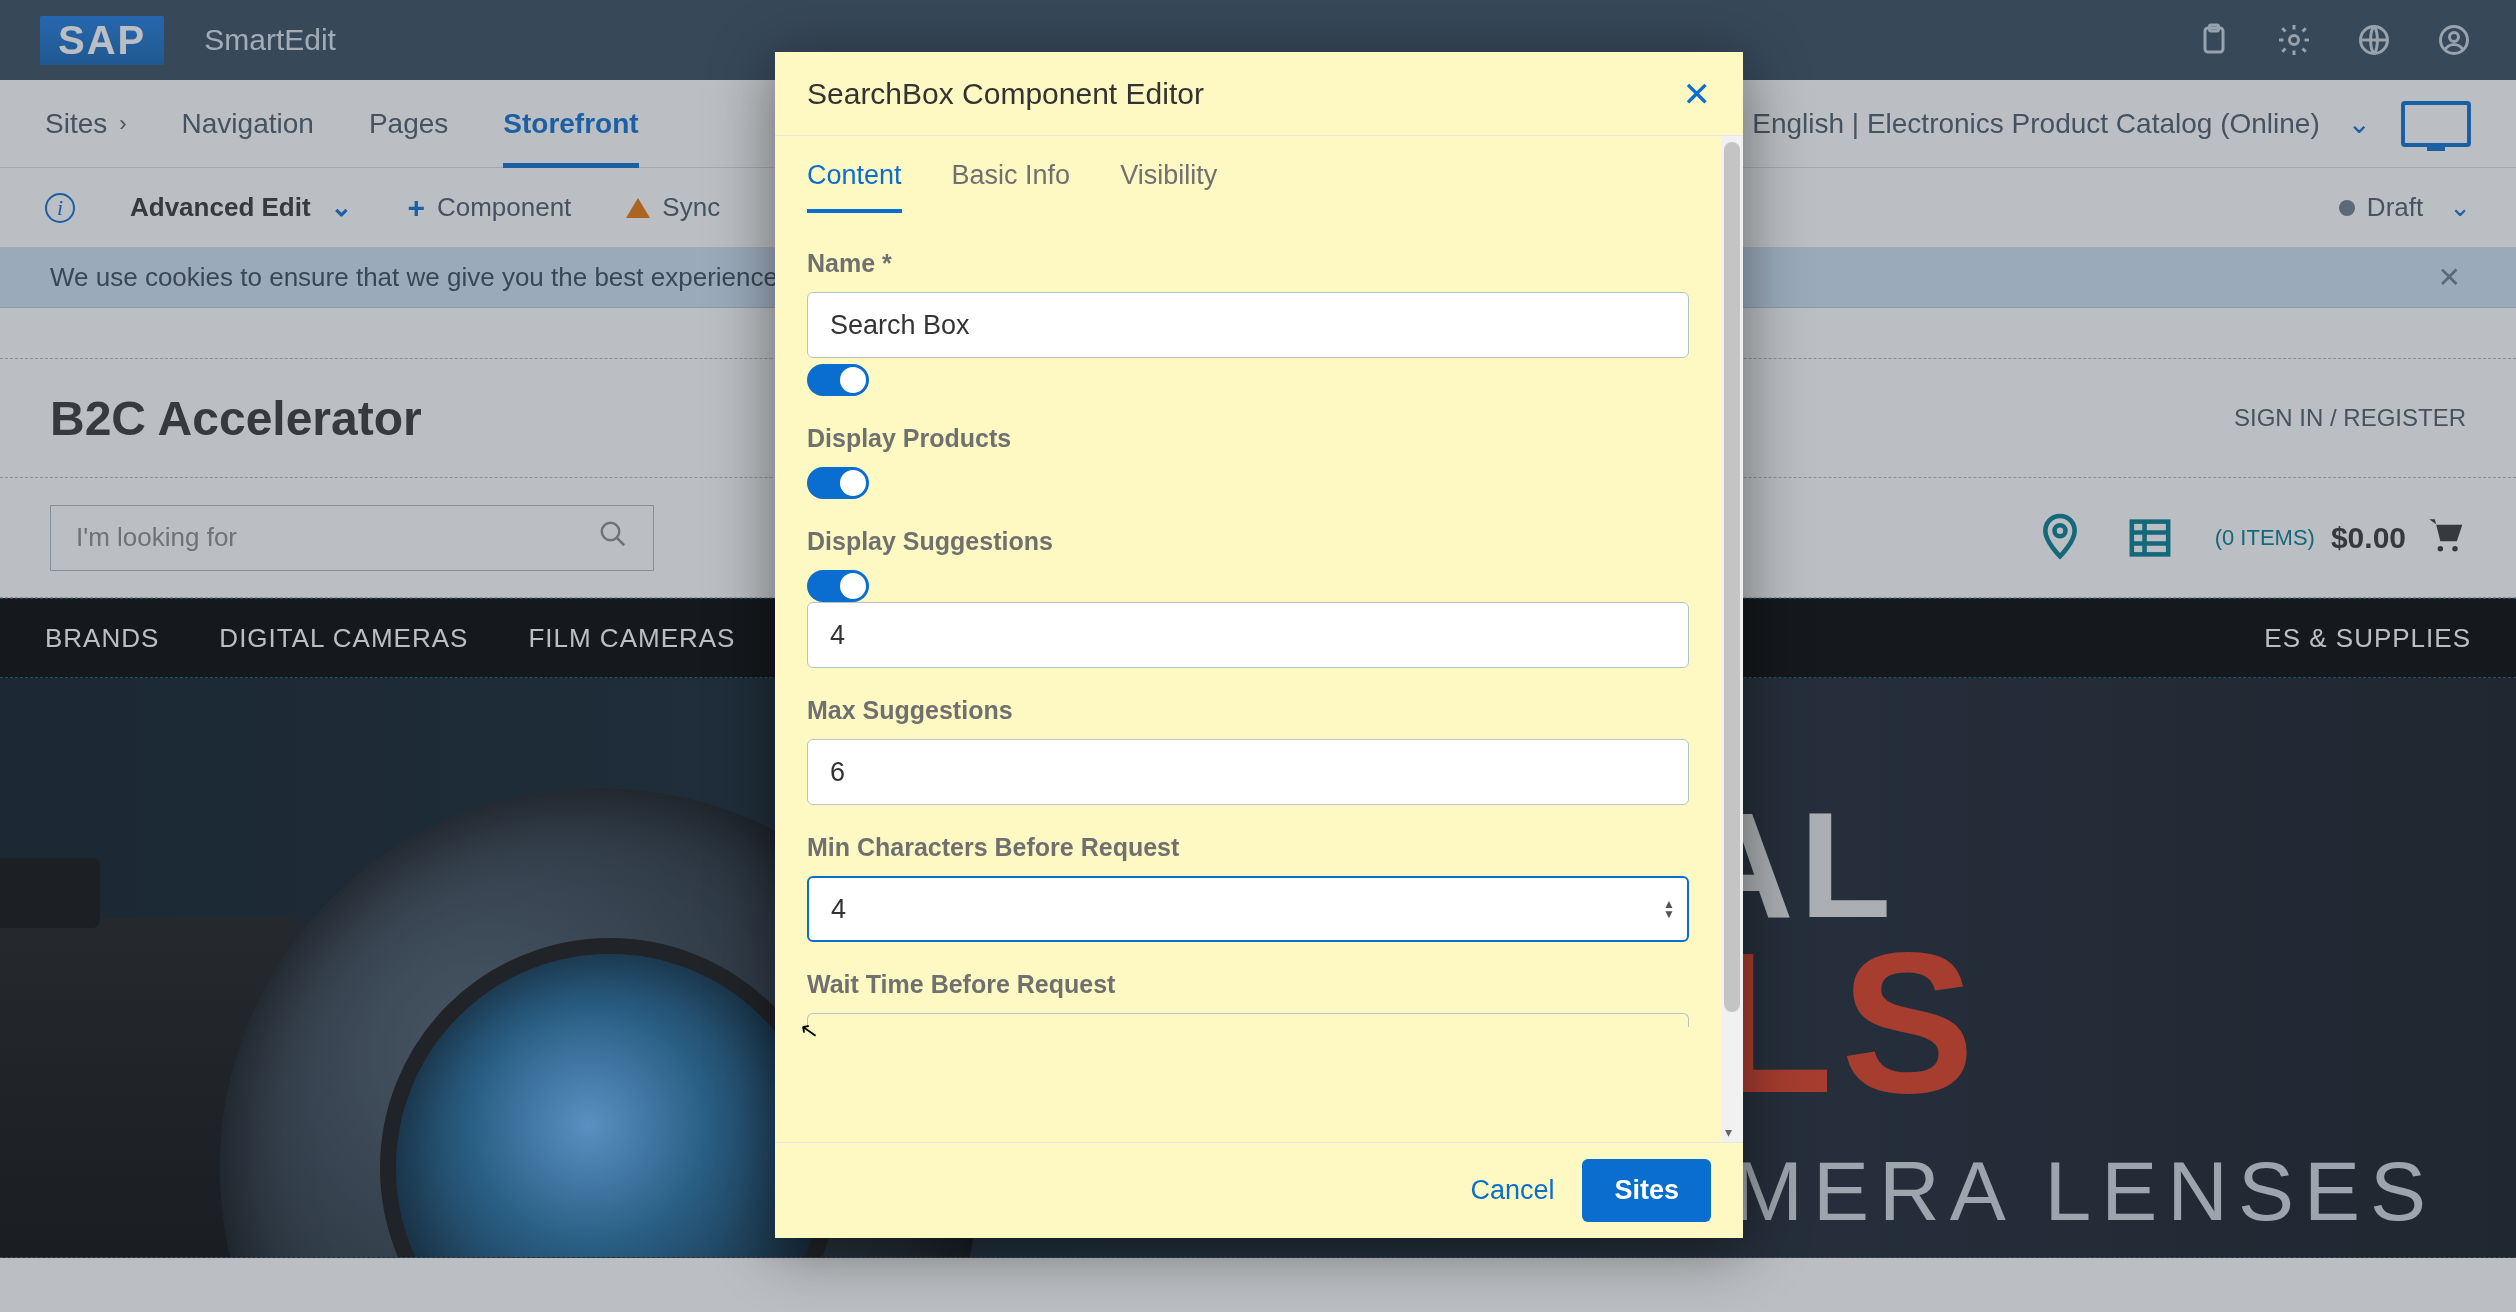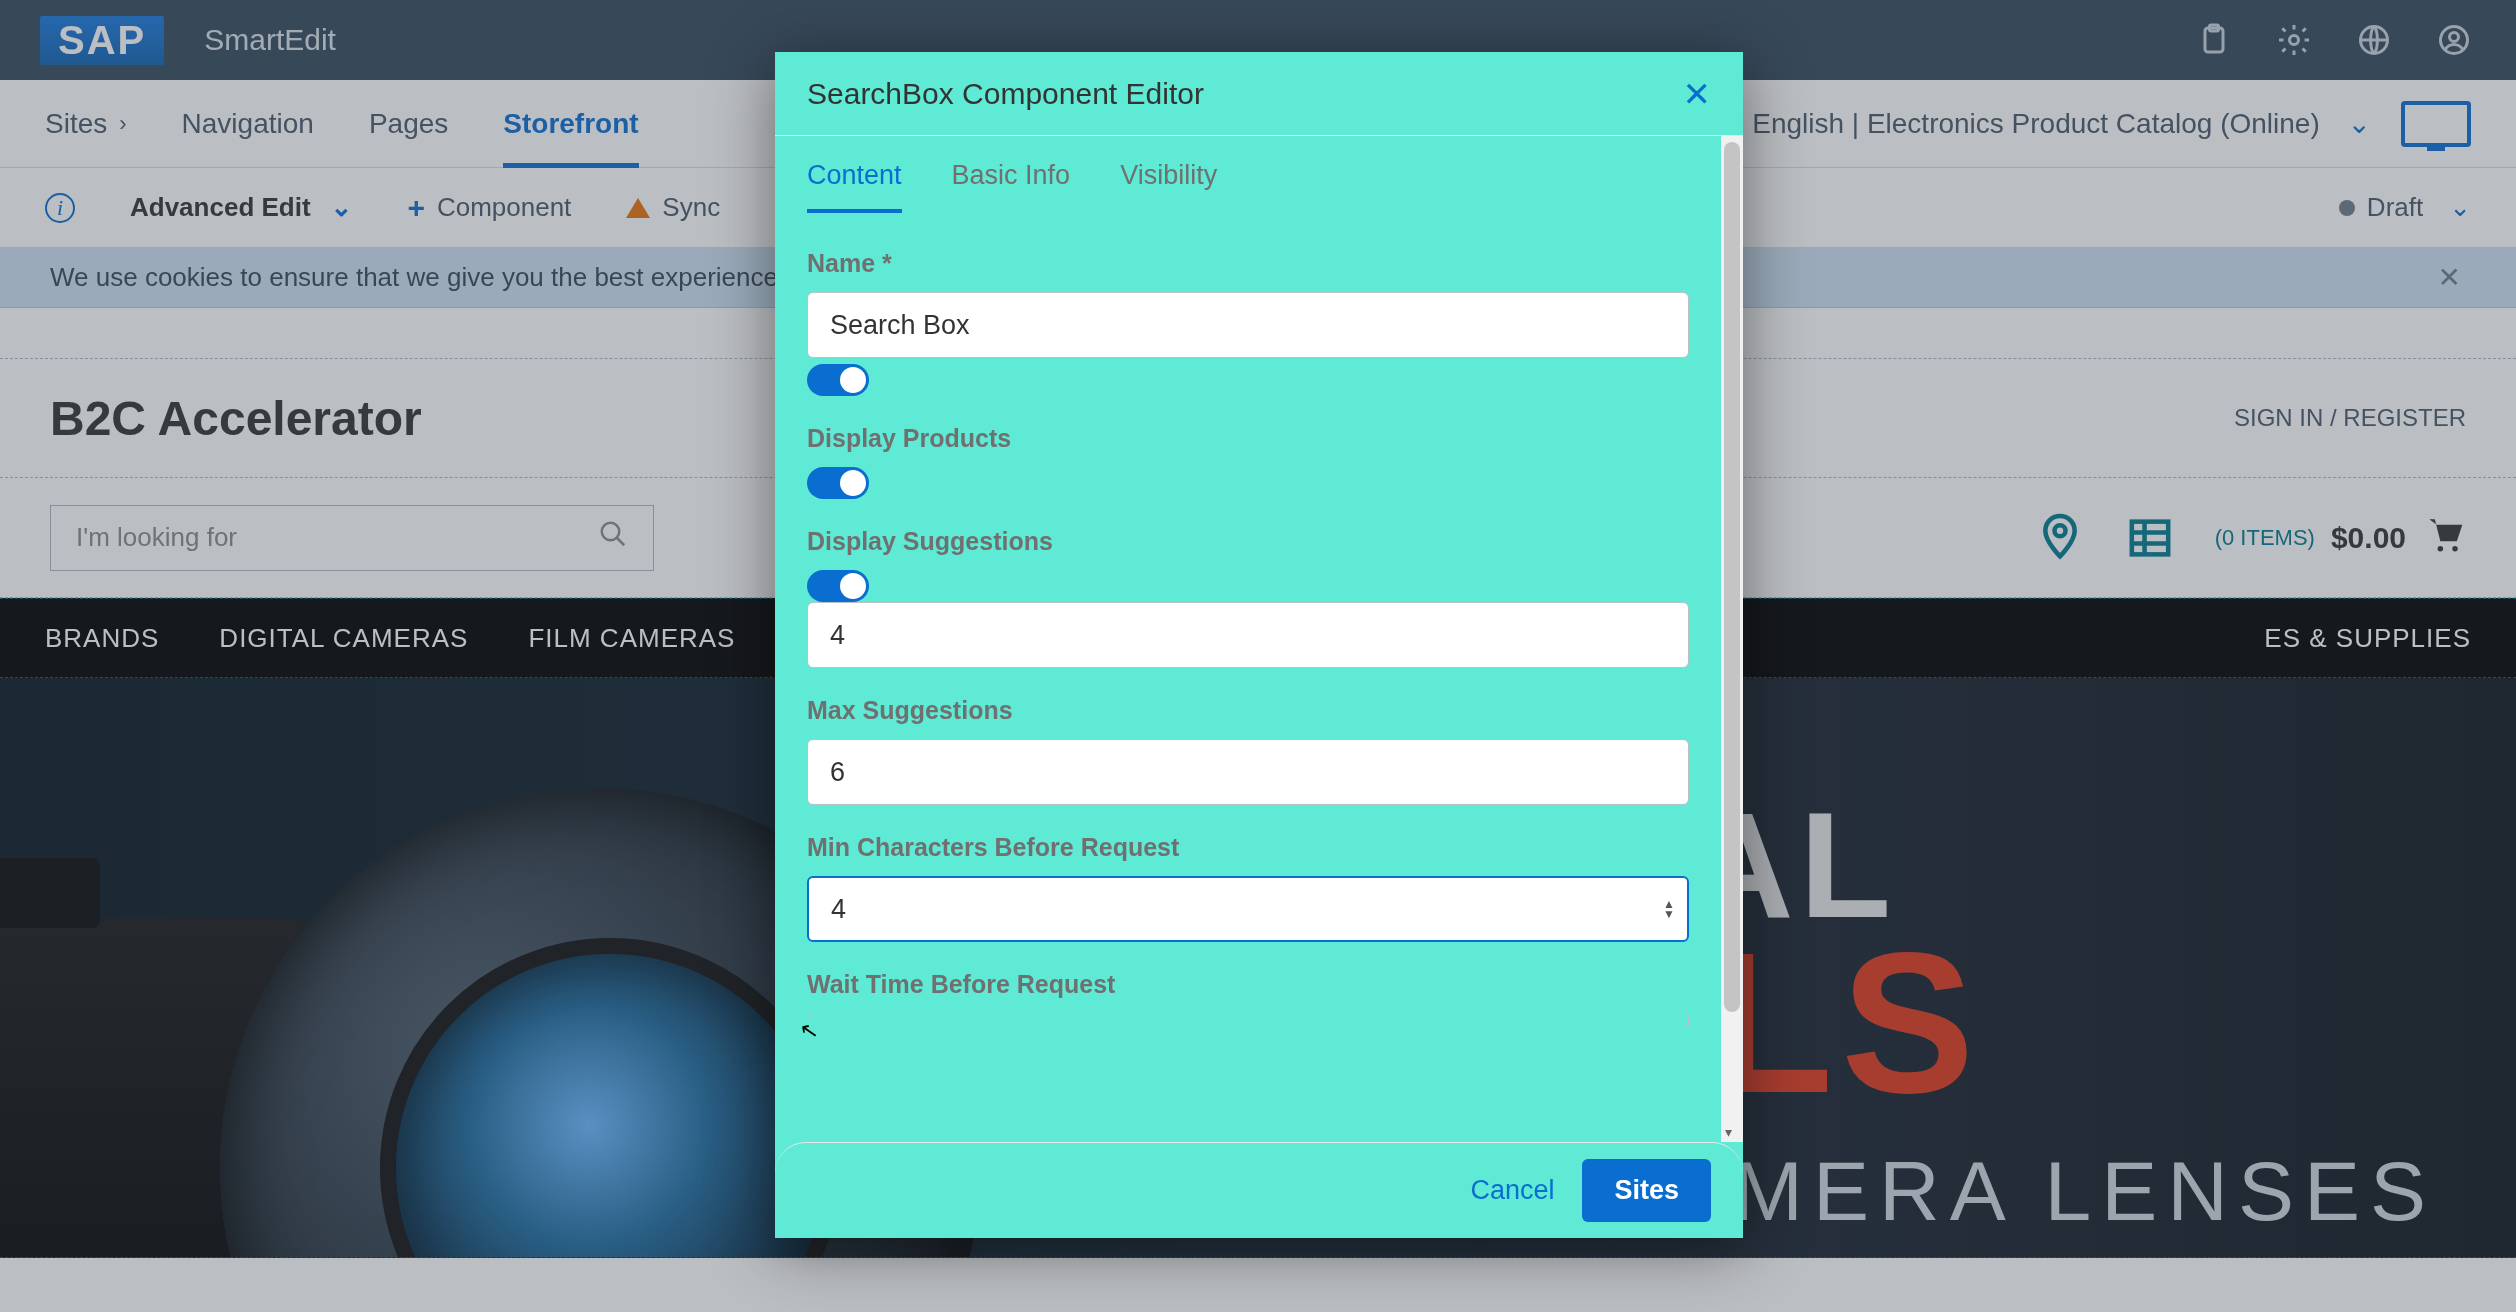--- a/index.html
+++ b/index.html
@@ -62,21 +62,21 @@
   .lens .inner{position:absolute;left:500px;top:240px;width:460px;height:460px;border-radius:50%;background:radial-gradient(circle at 45% 40%,#69b9ff 0%,#1f6b9e 35%,#041522 80%);border:16px solid #111;box-shadow:inset 0 0 60px #032034;}
   .body-blk{position:absolute;left:10px;top:220px;width:420px;height:500px;background:linear-gradient(#1a1a1a,#000);border-radius:20px 20px 0 0;}
   .grip{position:absolute;left:40px;top:160px;width:180px;height:70px;background:#0c0c0c;border-radius:8px;}
   .hero-text{position:absolute;right:80px;top:120px;text-align:left;}
   .ht1{font-size:150px;font-weight:800;color:#e7e7e7;letter-spacing:6px;line-height:0.9;}
   .ht2{font-size:200px;font-weight:900;color:#e13a1e;letter-spacing:8px;line-height:0.9;}
   .ht3{font-size:84px;font-weight:300;color:#cfd7df;letter-spacing:10px;margin-top:30px;}
 
   
   .scrim{position:absolute;inset:0;background:rgba(60,70,80,0.35);}
-  .modal{position:absolute;left:775px;top:52px;width:968px;height:1186px;background:#5eead4;box-shadow:0 10px 60px rgba(0,0,0,0.45);display:flex;flex-direction:column;}
+  .modal{position:absolute;left:775px;top:52px;width:968px;height:1186px;background:#fef9c3;box-shadow:0 10px 60px rgba(0,0,0,0.45);display:flex;flex-direction:column;}
   .m-head{height:84px;display:flex;align-items:center;padding:0 32px;border-bottom:1px solid #e6e6e6;}
   .m-title{font-size:30px;color:#333;flex:1;}
   .m-close{font-size:34px;color:#0a6ed1;cursor:pointer;font-weight:300;}
   .m-body-wrap{flex:1;position:relative;display:flex;}
   .m-body{flex:1;padding:0 32px 30px;overflow:hidden;}
   .m-scroll{width:22px;background:#f1f1f1;position:relative;}
   .m-thumb{position:absolute;left:3px;top:6px;width:16px;height:870px;background:#c4c4c4;border-radius:8px;}
   .m-arrow{position:absolute;left:4px;font-size:14px;color:#666;}
   .tabs{display:flex;gap:50px;font-size:27px;color:#707070;padding-top:24px;}
   .tab{cursor:pointer;padding-bottom:18px;}
@@ -84,21 +84,21 @@
   .form{padding-top:36px;}
   .lbl{font-size:25px;color:#707070;margin-bottom:14px;margin-top:28px;font-weight:bold;}
   .lbl:first-child{margin-top:0;}
   .req{color:#707070;}
   .inp{width:100%;height:66px;border:1px solid #b9c1c9;border-radius:6px;padding:0 22px;font-size:27px;color:#333;}
   .inp.focus{border:2px solid #0a6ed1;outline:none;position:relative;}
   .stepper{position:relative;}
   .step-arrows{position:absolute;right:14px;top:50%;transform:translateY(-50%);display:flex;flex-direction:column;font-size:12px;color:#555;line-height:10px;}
   .toggle{width:62px;height:32px;background:#0a6ed1;border-radius:16px;position:relative;margin-top:6px;cursor:pointer;}
   .toggle::after{content:"";position:absolute;right:3px;top:3px;width:26px;height:26px;background:#fff;border-radius:50%;}
-  .m-foot{height:96px;border-top:1px solid #e6e6e6;display:flex;align-items:center;justify-content:flex-end;padding:0 32px;gap:28px;border-radius:31px;}
+  .m-foot{height:96px;border-top:1px solid #e6e6e6;display:flex;align-items:center;justify-content:flex-end;padding:0 32px;gap:28px;}
   .btn-cancel{font-size:27px;color:#0a6ed1;background:none;border:none;cursor:pointer;}
   .btn-save{font-size:27px;color:#fff;background:#0a6ed1;border:none;padding:16px 32px;border-radius:6px;cursor:pointer;font-weight:600;}
 
   .cursor{position:absolute;left:800px;top:1018px;font-size:22px;color:#000;transform:rotate(-10deg);}
 </style>
 </head>
 <body>
 
 <div class="sap-bar">
   <div class="sap-logo">SAP</div>

